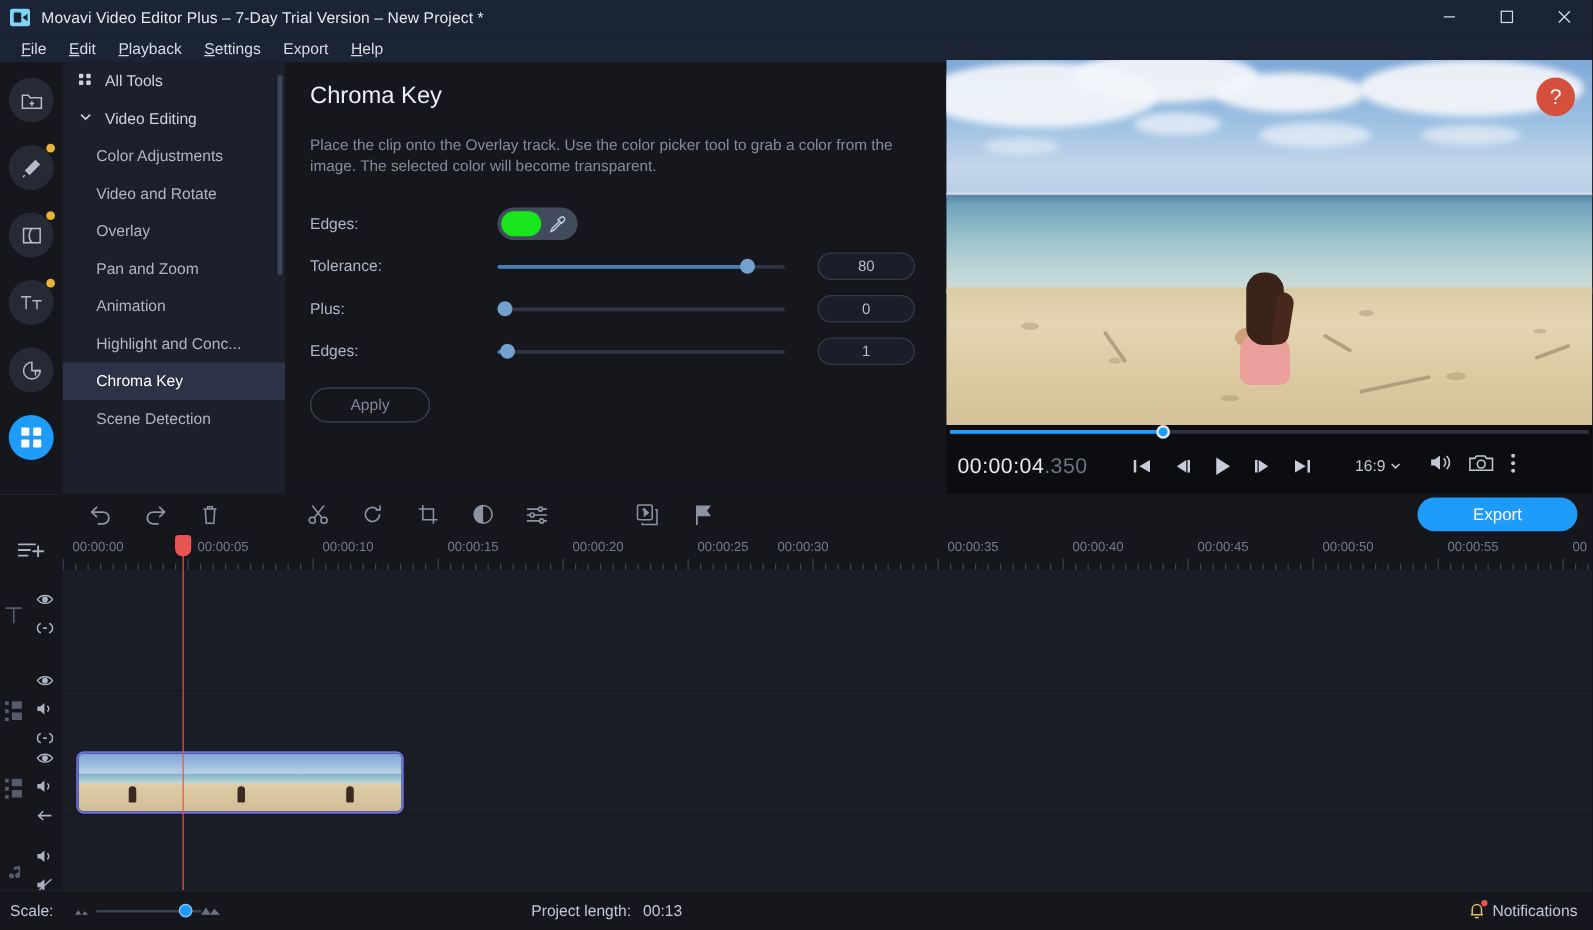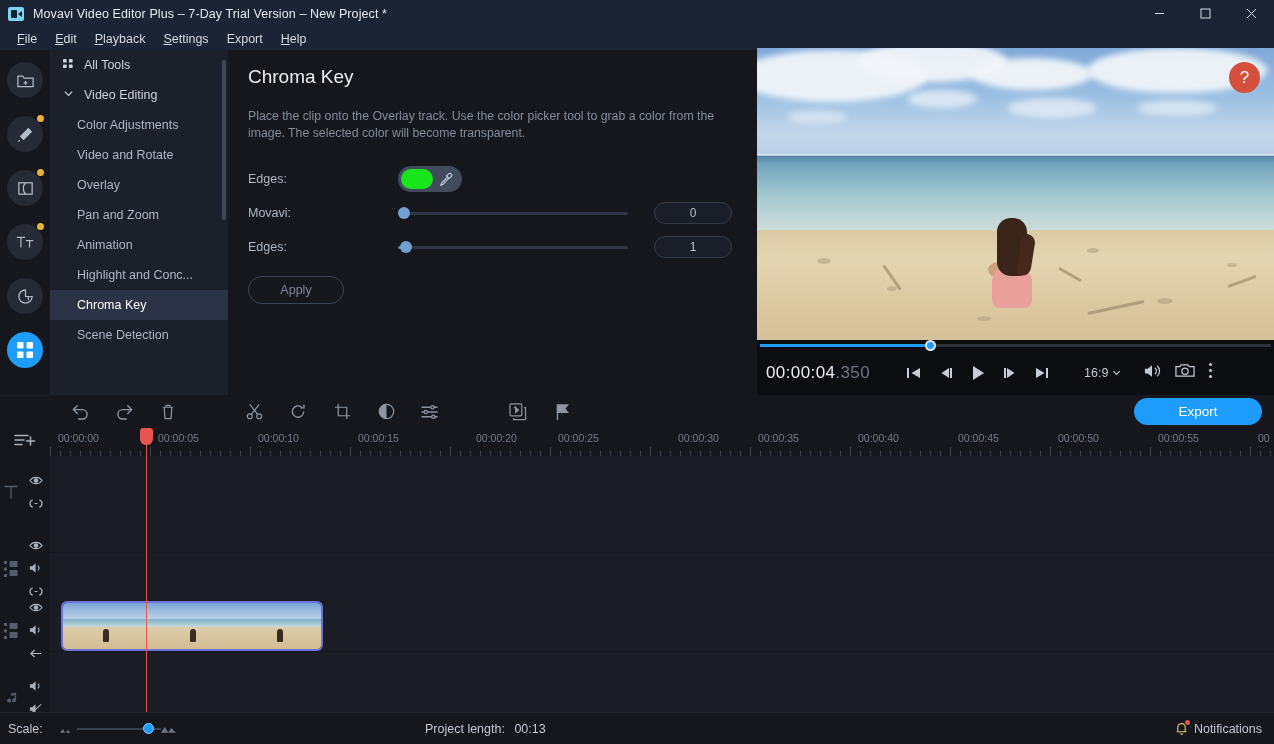--- a/index.html
+++ b/index.html
@@ -361,23 +361,32 @@
         <div class="color-swatch"></div>
         <div class="picker-ico">
           <svg width="15" height="15" viewBox="0 0 16 16" fill="none" stroke="currentColor" stroke-width="1.2">
             <path d="M11.5 2 a2 2 0 0 1 2.8 2.8 L12 7 l-3 -3 z"></path>
               <path d="M10.2 5.3 L4 11.5 L3 14 l2.5 -1 L11.5 6.6"></path>
           </svg>
         </div>
       </div>
     </div>
 
-
     <div class="ctrl-row">
-      <div class="ctrl-label">Movavi:</div>
+      <div class="ctrl-label">Tolerance:</div>
+      <div class="slider">
+        <div class="track"></div>
+        <div class="fill" style="width:200px"></div>
+        <div class="knob" style="left:200px"></div>
+      </div>
+      <div class="numbox">80</div>
+    </div>
+
+    <div class="ctrl-row">
+      <div class="ctrl-label">Plus:</div>
       <div class="slider">
         <div class="track"></div>
         <div class="fill" style="width:5px"></div>
         <div class="knob" style="left:6px"></div>
       </div>
       <div class="numbox">0</div>
     </div>
 
     <div class="ctrl-row">
       <div class="ctrl-label">Edges:</div>
@@ -566,23 +575,23 @@
       </svg>
     </div>
     <button class="export-btn">Export</button>
   </div>
 
   <div class="ruler">
     <div class="rlabel" style="left:8px">00:00:00</div>
     <div class="rlabel" style="left:108px">00:00:05</div>
     <div class="rlabel" style="left:208px">00:00:10</div>
     <div class="rlabel" style="left:308px">00:00:15</div>
-    <div class="rlabel" style="left:426px">00:00:20</div>
+    <div class="rlabel" style="left:408px">00:00:20</div>
     <div class="rlabel" style="left:508px">00:00:25</div>
-    <div class="rlabel" style="left:628px">00:00:30</div>
+    <div class="rlabel" style="left:572px">00:00:30</div>
     <div class="rlabel" style="left:708px">00:00:35</div>
     <div class="rlabel" style="left:808px">00:00:40</div>
     <div class="rlabel" style="left:908px">00:00:45</div>
     <div class="rlabel" style="left:1008px">00:00:50</div>
     <div class="rlabel" style="left:1108px">00:00:55</div>
     <div class="rlabel" style="left:1208px">00</div>
     <div id="ticks">
         <div class="rtick" style="left: 0px; height: 9px;"></div>
         <div class="rtick" style="left: 10px; height: 5px;"></div>
         <div class="rtick" style="left: 20px; height: 5px;"></div>

